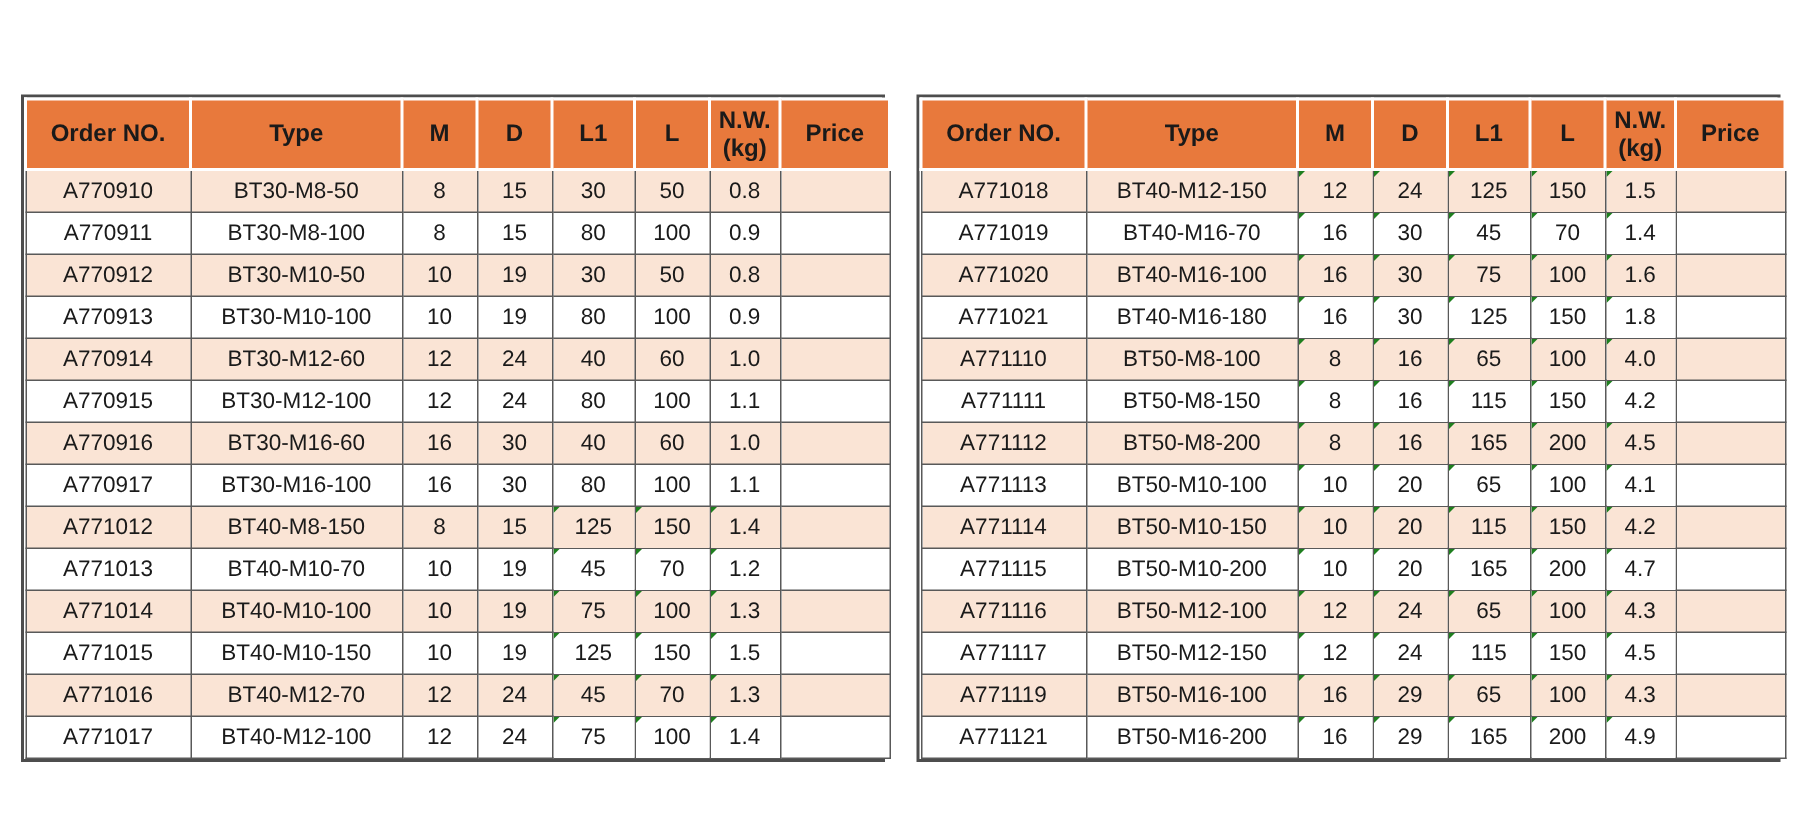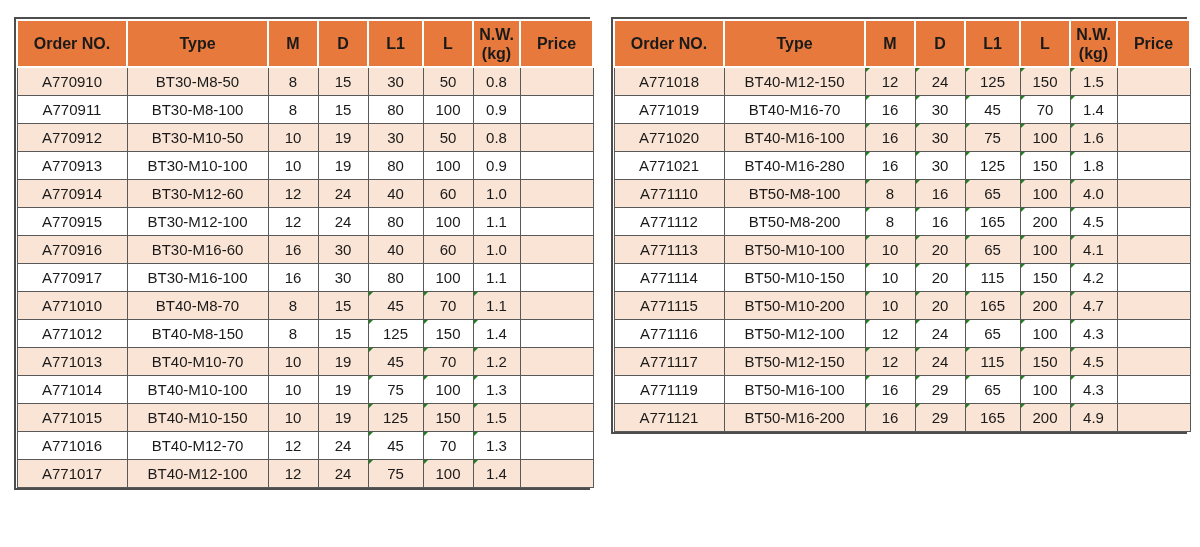--- a/index.html
+++ b/index.html
@@ -4,20 +4,21 @@
 <style>
   html,body { margin:0; padding:0; background:#ffffff; }
   body {
     width:1200px; height:547px; overflow:hidden;
     font-family:"Liberation Sans", sans-serif;
     color:var(--body-text,#1a1a1a);
   }
   .page {
     display:flex; gap:21px;
     padding:17px 0 0 14px;
+    margin-top:46px;
   }
   .tbl-wrap {
     border:2px solid var(--outer-border,#4d4d4d);
     width:576px; box-sizing:border-box;
     background:#fff;
     align-self:flex-start;
   }
   table {
     border-collapse:collapse;
     width:100%;
@@ -160,30 +161,20 @@
             <td>A770917</td>
             <td>BT30-M16-100</td>
             <td>16</td>
             <td>30</td>
             <td>80</td>
             <td>100</td>
             <td>1.1</td>
             <td></td>
           </tr>
           <tr>
-            <td>A771010</td>
-            <td>BT40-M8-70</td>
-            <td>8</td>
-            <td>15</td>
-            <td class="err-mark">45</td>
-            <td class="err-mark">70</td>
-            <td class="err-mark">1.1</td>
-            <td></td>
-          </tr>
-          <tr>
             <td>A771012</td>
             <td>BT40-M8-150</td>
             <td>8</td>
             <td>15</td>
             <td class="err-mark">125</td>
             <td class="err-mark">150</td>
             <td class="err-mark">1.4</td>
             <td></td>
           </tr>
           <tr>
@@ -289,36 +280,46 @@
             <td>BT40-M16-100</td>
             <td class="err-mark">16</td>
             <td class="err-mark">30</td>
             <td class="err-mark">75</td>
             <td class="err-mark">100</td>
             <td class="err-mark">1.6</td>
             <td></td>
           </tr>
           <tr>
             <td>A771021</td>
-            <td>BT40-M16-280</td>
+            <td>BT40-M16-180</td>
             <td class="err-mark">16</td>
             <td class="err-mark">30</td>
             <td class="err-mark">125</td>
             <td class="err-mark">150</td>
             <td class="err-mark">1.8</td>
             <td></td>
           </tr>
           <tr>
             <td>A771110</td>
             <td>BT50-M8-100</td>
             <td class="err-mark">8</td>
             <td class="err-mark">16</td>
             <td class="err-mark">65</td>
             <td class="err-mark">100</td>
             <td class="err-mark">4.0</td>
+            <td></td>
+          </tr>
+          <tr>
+            <td>A771111</td>
+            <td>BT50-M8-150</td>
+            <td class="err-mark">8</td>
+            <td class="err-mark">16</td>
+            <td class="err-mark">115</td>
+            <td class="err-mark">150</td>
+            <td class="err-mark">4.2</td>
             <td></td>
           </tr>
           <tr>
             <td>A771112</td>
             <td>BT50-M8-200</td>
             <td class="err-mark">8</td>
             <td class="err-mark">16</td>
             <td class="err-mark">165</td>
             <td class="err-mark">200</td>
             <td class="err-mark">4.5</td>

